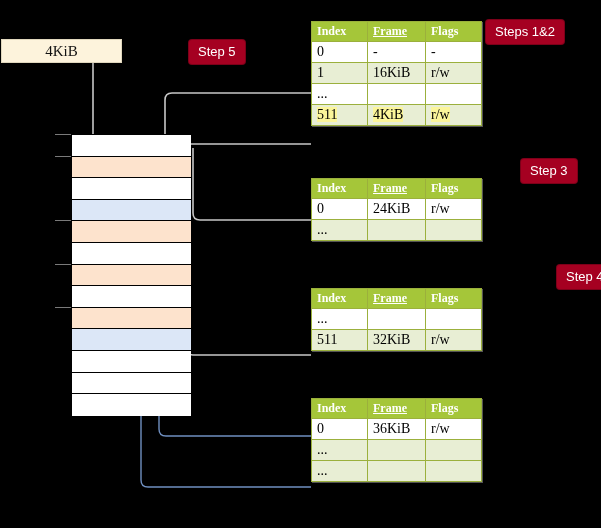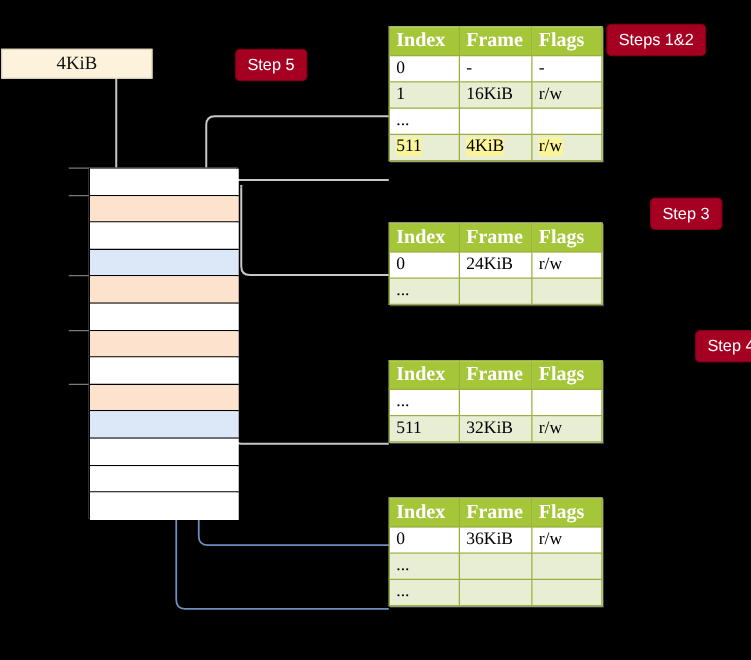--- a/index.html
+++ b/index.html
@@ -59,27 +59,27 @@
     text-align: left;
     color: #000000;
     font-weight: normal;
     vertical-align: middle;
     box-sizing: border-box;
   }
   .ptable th {
     background: #a5c639;
     color: #ffffff;
     font-weight: bold;
-    font-size: 16px;
+    font-size: 12px;
   }
   .ptable td.c-index { width: 56px; }
   .ptable td.c-frame { width: 58px; }
   .ptable td.c-flags { width: 56px; }
   .ptable th.c-index { width: 56px; }
-  .ptable th.c-frame { width: 58px; }
+  .ptable th.c-frame { width: 58px; text-decoration: underline; }
   .ptable th.c-flags { width: 56px; }
   tr.alt td { background: #e8eed4; }
   tr.plain td { background: #ffffff; }
   .hl { background: #fbf59a; }
 
   
   #memcol {
     position: absolute;
     left: 71px;
     top: 134px;

